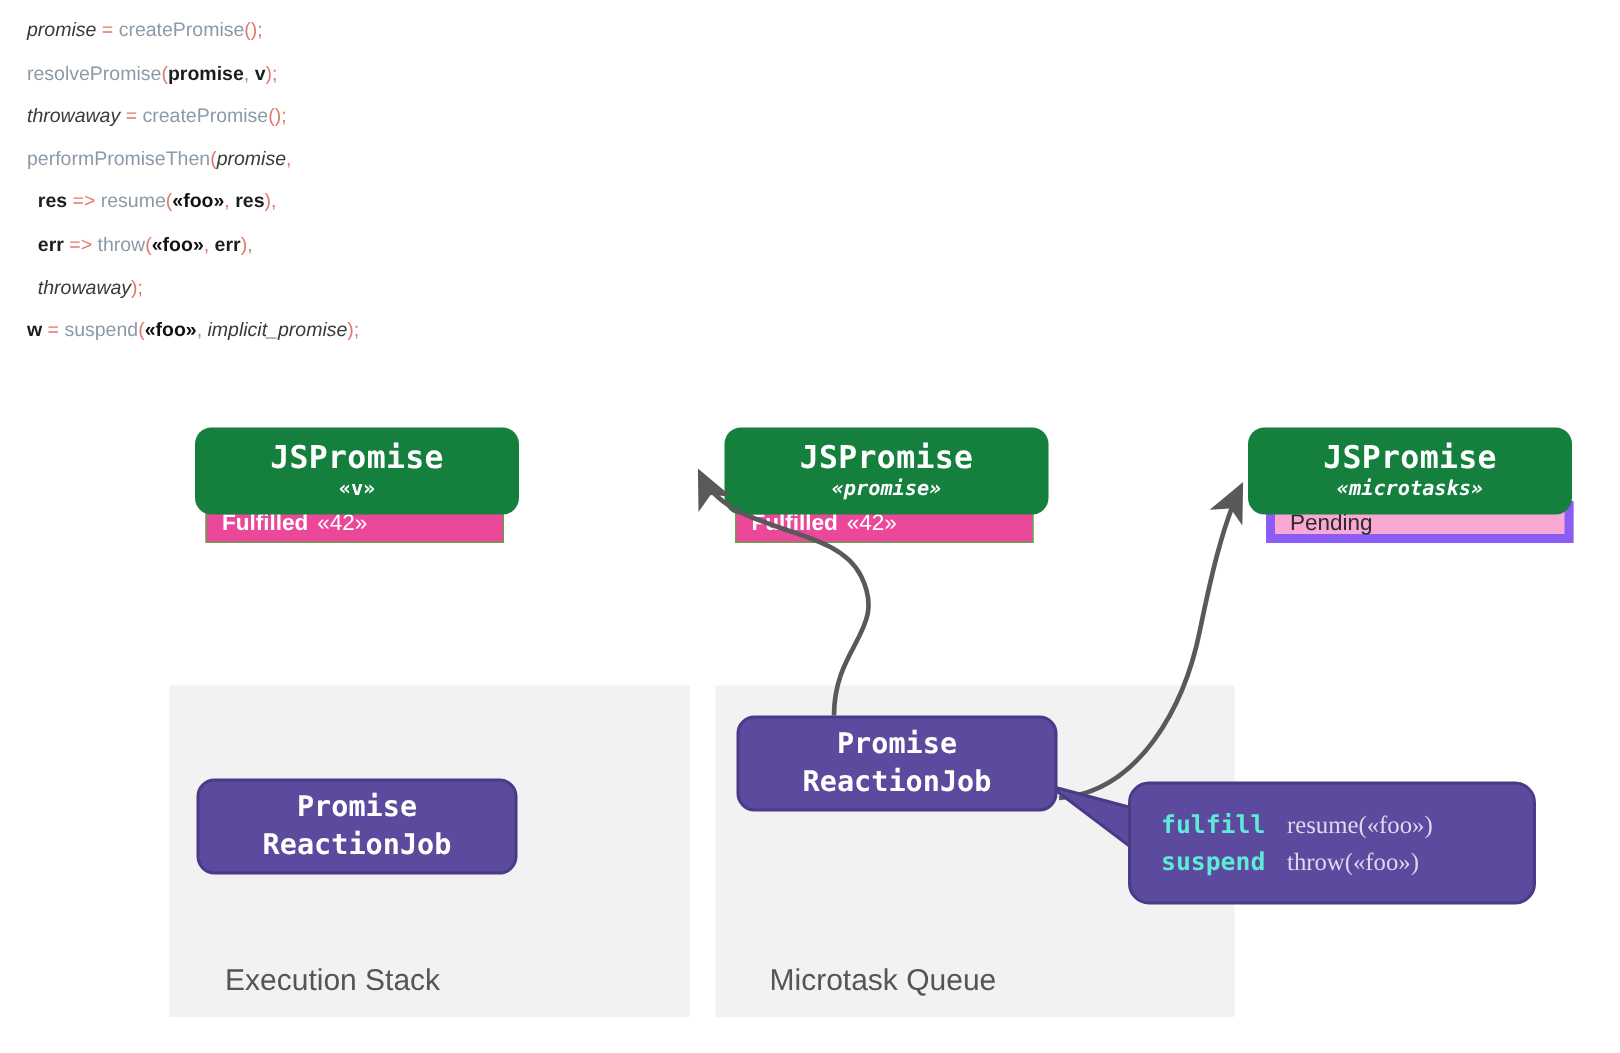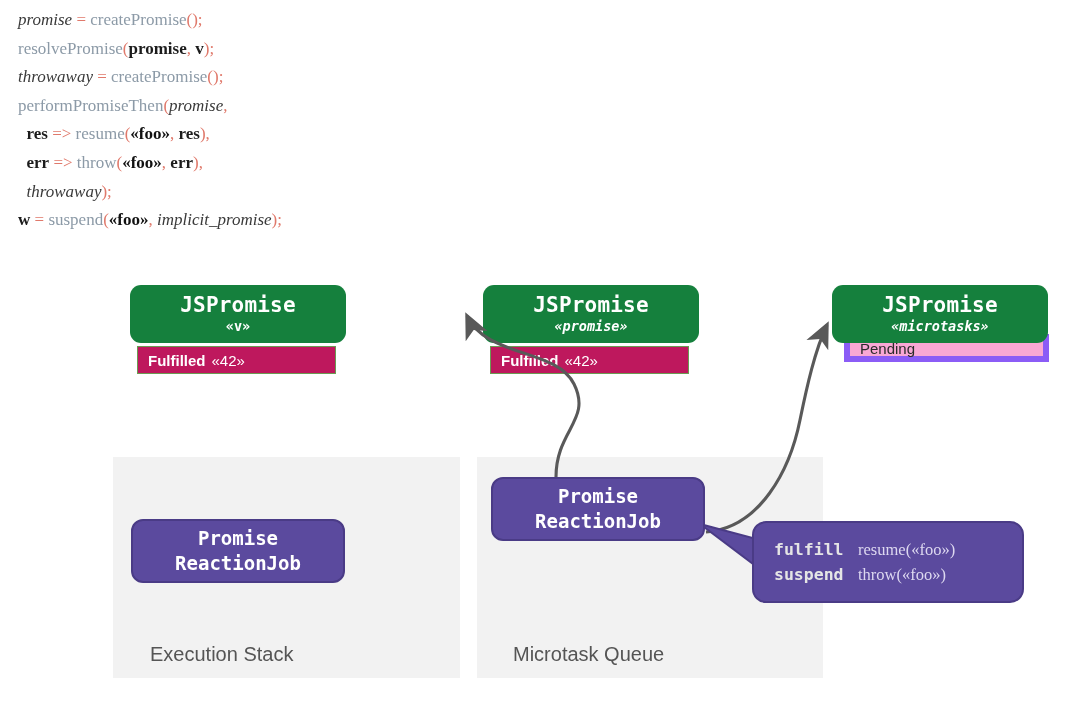--- a/index.html
+++ b/index.html
@@ -6,22 +6,22 @@
   body{
     width:1080px;height:702px;background:#ffffff;position:relative;
     font-family:"Liberation Sans","DejaVu Sans",sans-serif;
     overflow:hidden;
   }
   #stage{position:absolute;left:0;top:0;width:1080px;height:702px;}
 
   
   #code{
     position:absolute;left:18px;top:6px;
-    font-family:Liberation Serif, serif;
-    font-size:17px;line-height:28.6px;white-space:pre;
+    font-family:Liberation Sans, sans-serif;
+    font-size:13px;line-height:28.6px;white-space:pre;
     color:#3d3d3d;
   }
   #code .ln{display:block;height:28.6px;}
   .fn{color:#8c9aa7;}          
   .pn{color:#e0796b;}          
   .id{color:#3a3a3a;font-style:italic;}   
   .vr{color:#1c1c1c;font-weight:bold;}    
   .lit{color:#111111;font-weight:bold;text-align:right;}   
 
   
@@ -57,22 +57,22 @@
   .promise-sub.ital{font-style:italic;}
   .promise-state{
     position:absolute;
     box-sizing:border-box;
     display:flex;align-items:center;
     padding-left:10px;
     font-size:15px;
     z-index:1;
   }
   .promise-state.filled{
-    background:#be185d;border:1px solid #6a9b52;
-    color:#ffffff;font-weight:bold;margin-top:12px;
+    background:#ec4899;border:1px solid #6a9b52;
+    color:#ffffff;font-weight:bold;
   }
   .promise-state.filled .val{font-weight:bold;}
   .promise-state.pending{
     background:#f9a8d4;border:6px solid #8b5cf6;
     color:#2b2b2b;font-weight:normal;
   }
 
   
   .job{
     position:absolute;
@@ -96,21 +96,21 @@
   #callout{
     position:absolute;
     background:#5b4a9e;border:2px solid #4a3b86;border-radius:14px;
     box-sizing:border-box;
     color:#e6e1f5;
     font-family:"DejaVu Sans Mono","Liberation Mono",monospace;
     font-size:16.5px;line-height:25px;
     padding:14px 0 0 20px;
     z-index:4;
   }
-  #callout .k{color:#e5e5e5;font-weight:bold;display:inline-block;width:84px;}
+  #callout .k{color:#5eead4;font-weight:bold;display:inline-block;width:84px;}
   #callout .v{color:#ddd8f0;font-family:Liberation Serif, serif;}
 
   svg.overlay{position:absolute;left:0;top:0;width:1080px;height:702px;pointer-events:none;}
   svg.under{z-index:3;}
 </style>
 </head>
 <body>
 
 <div id="stage">
 

